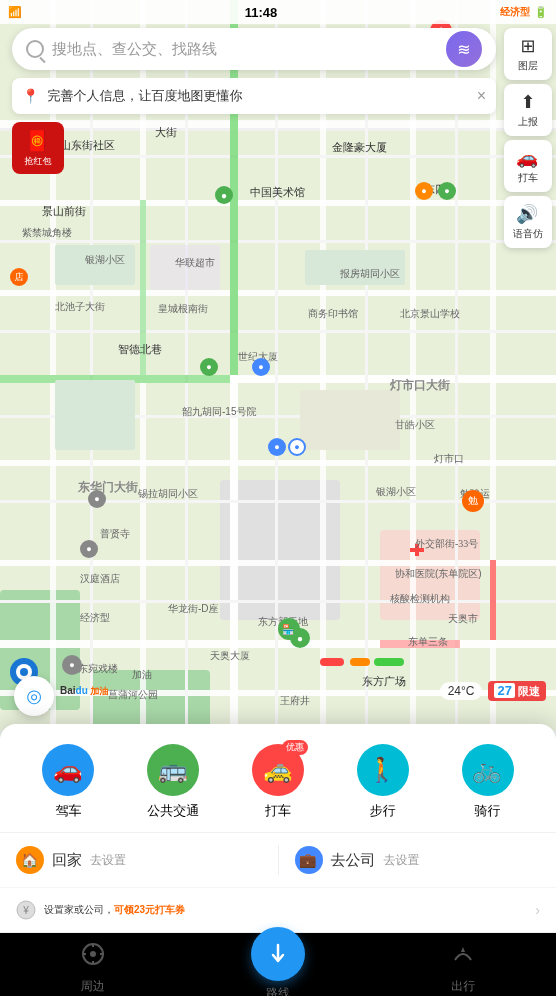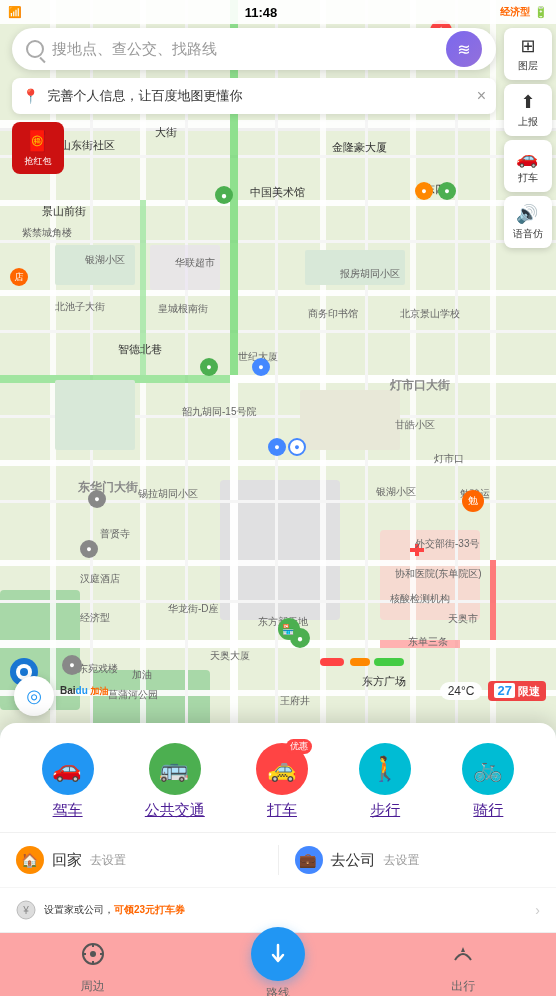--- a/index.html
+++ b/index.html
@@ -231,23 +231,22 @@
       width: 52px;
       height: 52px;
       border-radius: 50%;
       display: flex;
       align-items: center;
       justify-content: center;
       font-size: 24px;
       color: white;
     }
     .nav-mode-label {
-      font-size: 15px;
-      color: #4c1d95;
-      text-decoration: underline;
+      font-size: 13px;
+      color: #000000;
     }
     .nav-mode-badge {
       position: absolute;
       top: -4px;
       right: -4px;
       background: #ff4444;
       color: white;
       font-size: 9px;
       padding: 1px 4px;
       border-radius: 8px;
@@ -303,21 +302,21 @@
     }
     .coupon-text { font-size: 10px; color: #333; }
     .coupon-highlight { color: #ff6600; font-weight: 600; }
     .coupon-arrow { margin-left: auto; color: #ccc; font-size: 14px; }
 
     
     .bottom-nav {
       position: absolute;
       bottom: 0; left: 0; right: 0;
       height: 64px;
-      background: #fca5a5;
+      background: #000000;
       display: flex;
       align-items: center;
       border-top: 1px solid #eee;
       z-index: 70;
     }
     .bottom-nav-item {
       flex: 1;
       display: flex;
       flex-direction: column;
       align-items: center;
@@ -503,21 +502,21 @@
     <div class="map-label-sm" style="left:238px; top:350px;">世纪大厦</div>
     <div class="map-label-road" style="left:390px; top:377px;">灯市口大街</div>
     <div class="map-label-sm" style="left:182px; top:405px;">韶九胡同-15号院</div>
     <div class="map-label-sm" style="left:395px; top:418px;">甘皓小区</div>
     <div class="map-label-sm" style="left:138px; top:447px;margin-top:40px;">锡拉胡同小区</div>
     <div class="map-label-sm" style="left:434px; top:452px;">灯市口</div>
     <div class="map-label-road" style="left:78px; top:479px;">东华门大街</div>
     <div class="map-label-sm" style="left:376px; top:485px;">银湖小区</div>
     <div class="map-label-sm" style="left:460px; top:487px;">勉骏运</div>
     <div class="map-label-sm" style="left:100px; top:527px;">普贤寺</div>
-    <div class="map-label-sm" style="left:415px; top:537px;">外交部街-33号</div>
+    <div class="map-label-sm" style="left:415px; top:537px;font-family:Liberation Serif, serif;">外交部街-33号</div>
     <div class="map-label-sm" style="left:395px; top:567px;">协和医院(东单院区)</div>
     <div class="map-label-sm" style="left:390px; top:592px;">核酸检测机构</div>
     <div class="map-label-sm" style="left:80px; top:572px;">汉庭酒店</div>
     <div class="map-label-sm" style="left:80px; top:611px;">经济型</div>
     <div class="map-label-sm" style="left:168px; top:602px;">华龙街-D座</div>
     <div class="map-label-sm" style="left:258px; top:615px;">东方新天地</div>
     <div class="map-label-sm" style="left:408px; top:635px;">东单三条</div>
     <div class="map-label-sm" style="left:210px; top:649px;">天奥大厦</div>
     <div class="map-label-sm" style="left:448px; top:612px;">天奥市</div>
     <div class="map-label-sm" style="left:78px; top:662px;">东宛戏楼</div>

